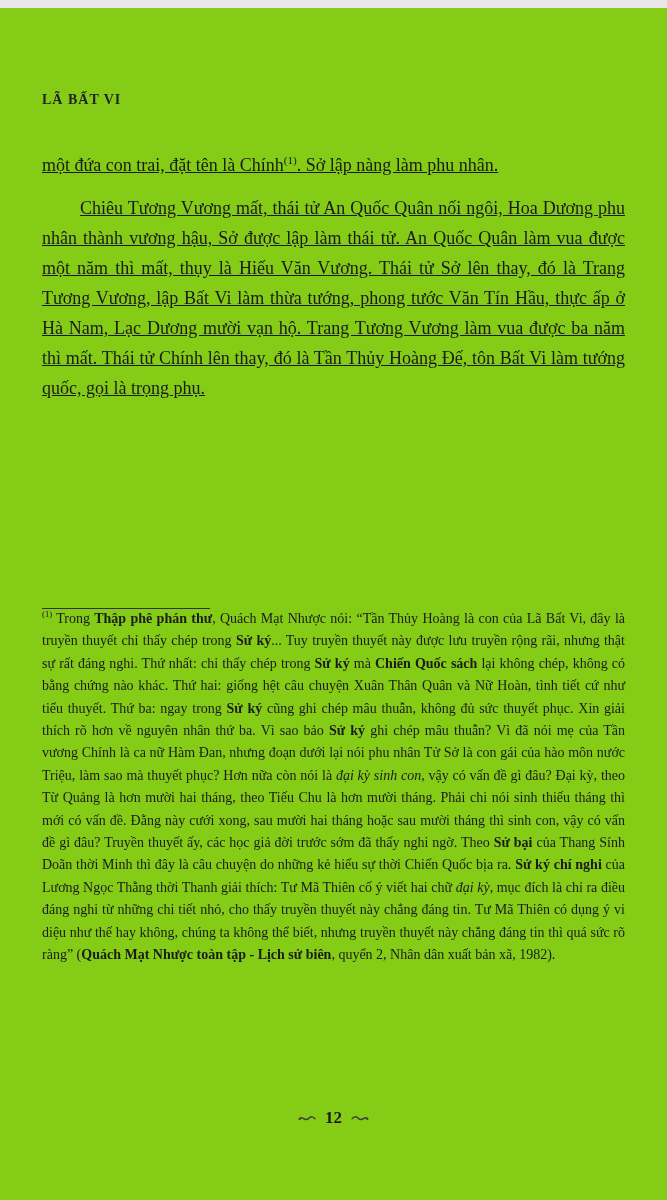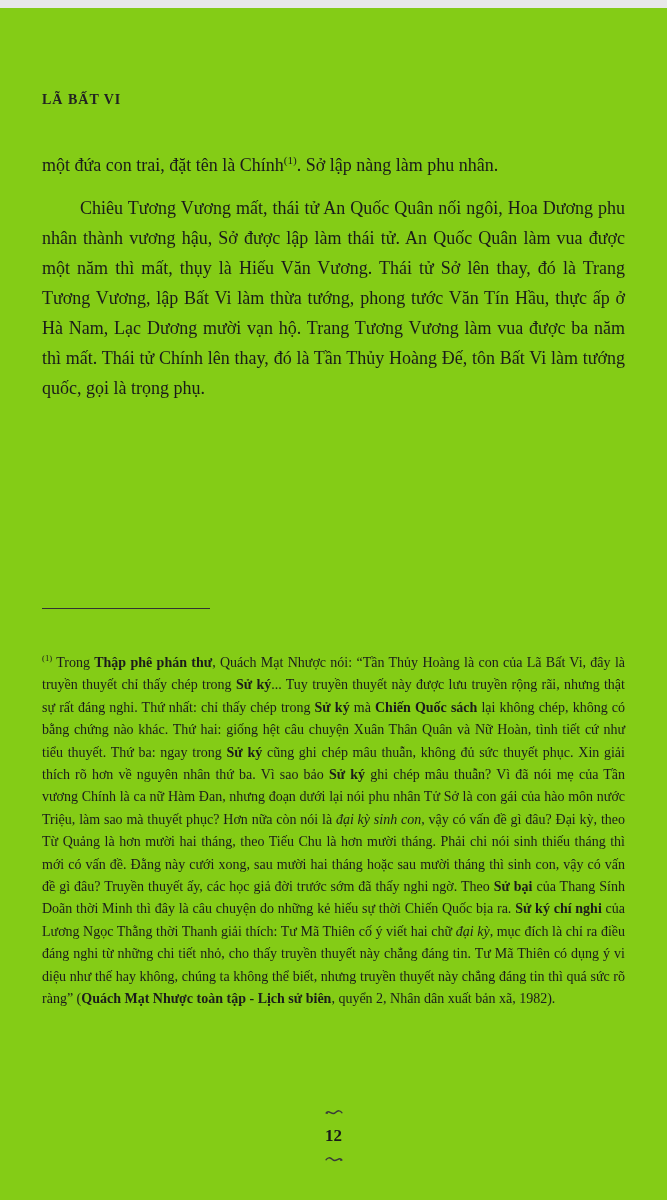--- a/index.html
+++ b/index.html
@@ -15,38 +15,39 @@
   }
   .running-header{
     position:absolute;top:84px;left:42px;
     font-size:14px;font-weight:600;letter-spacing:1px;
     color:#222;
   }
   .body-text{
     position:absolute;top:142px;left:42px;width:583px;
     font-size:18px;line-height:30px;text-align:justify;
     color:#1a1a1a;
+    text-decoration:underline;
   }
   .para{margin:0 0 13px 0;text-indent:38px;}
   .para.no-indent{text-indent:0;}
   sup{font-size:0.62em;line-height:0;}
   .b{font-weight:bold;}
   .i{font-style:italic;}
   .footnote-rule{
     position:absolute;top:600px;left:42px;
     width:168px;height:0;border-top:1.5px solid #333;
   }
   .footnote{
-    position:absolute;top:644px;left:42px;width:583px;
+    position:absolute;top:600px;left:42px;width:583px;
     font-size:14px;line-height:22.4px;text-align:justify;
     color:#1b1b1b;
   }
   .page-footer{
     position:absolute;top:1100px;left:0;width:667px;
-    display:flex;align-items:center;justify-content:center;gap:9px;flex-direction:column;
+    display:flex;align-items:center;justify-content:center;gap:9px;
   }
   .pagenum{font-size:17px;font-weight:bold;color:#1a1a1a;}
   .orn{display:inline-flex;align-items:center;}
   .orn.mirror svg{transform:scaleX(-1);}
 </style>
 </head>
 <body>
 
 <div class="page">
 

